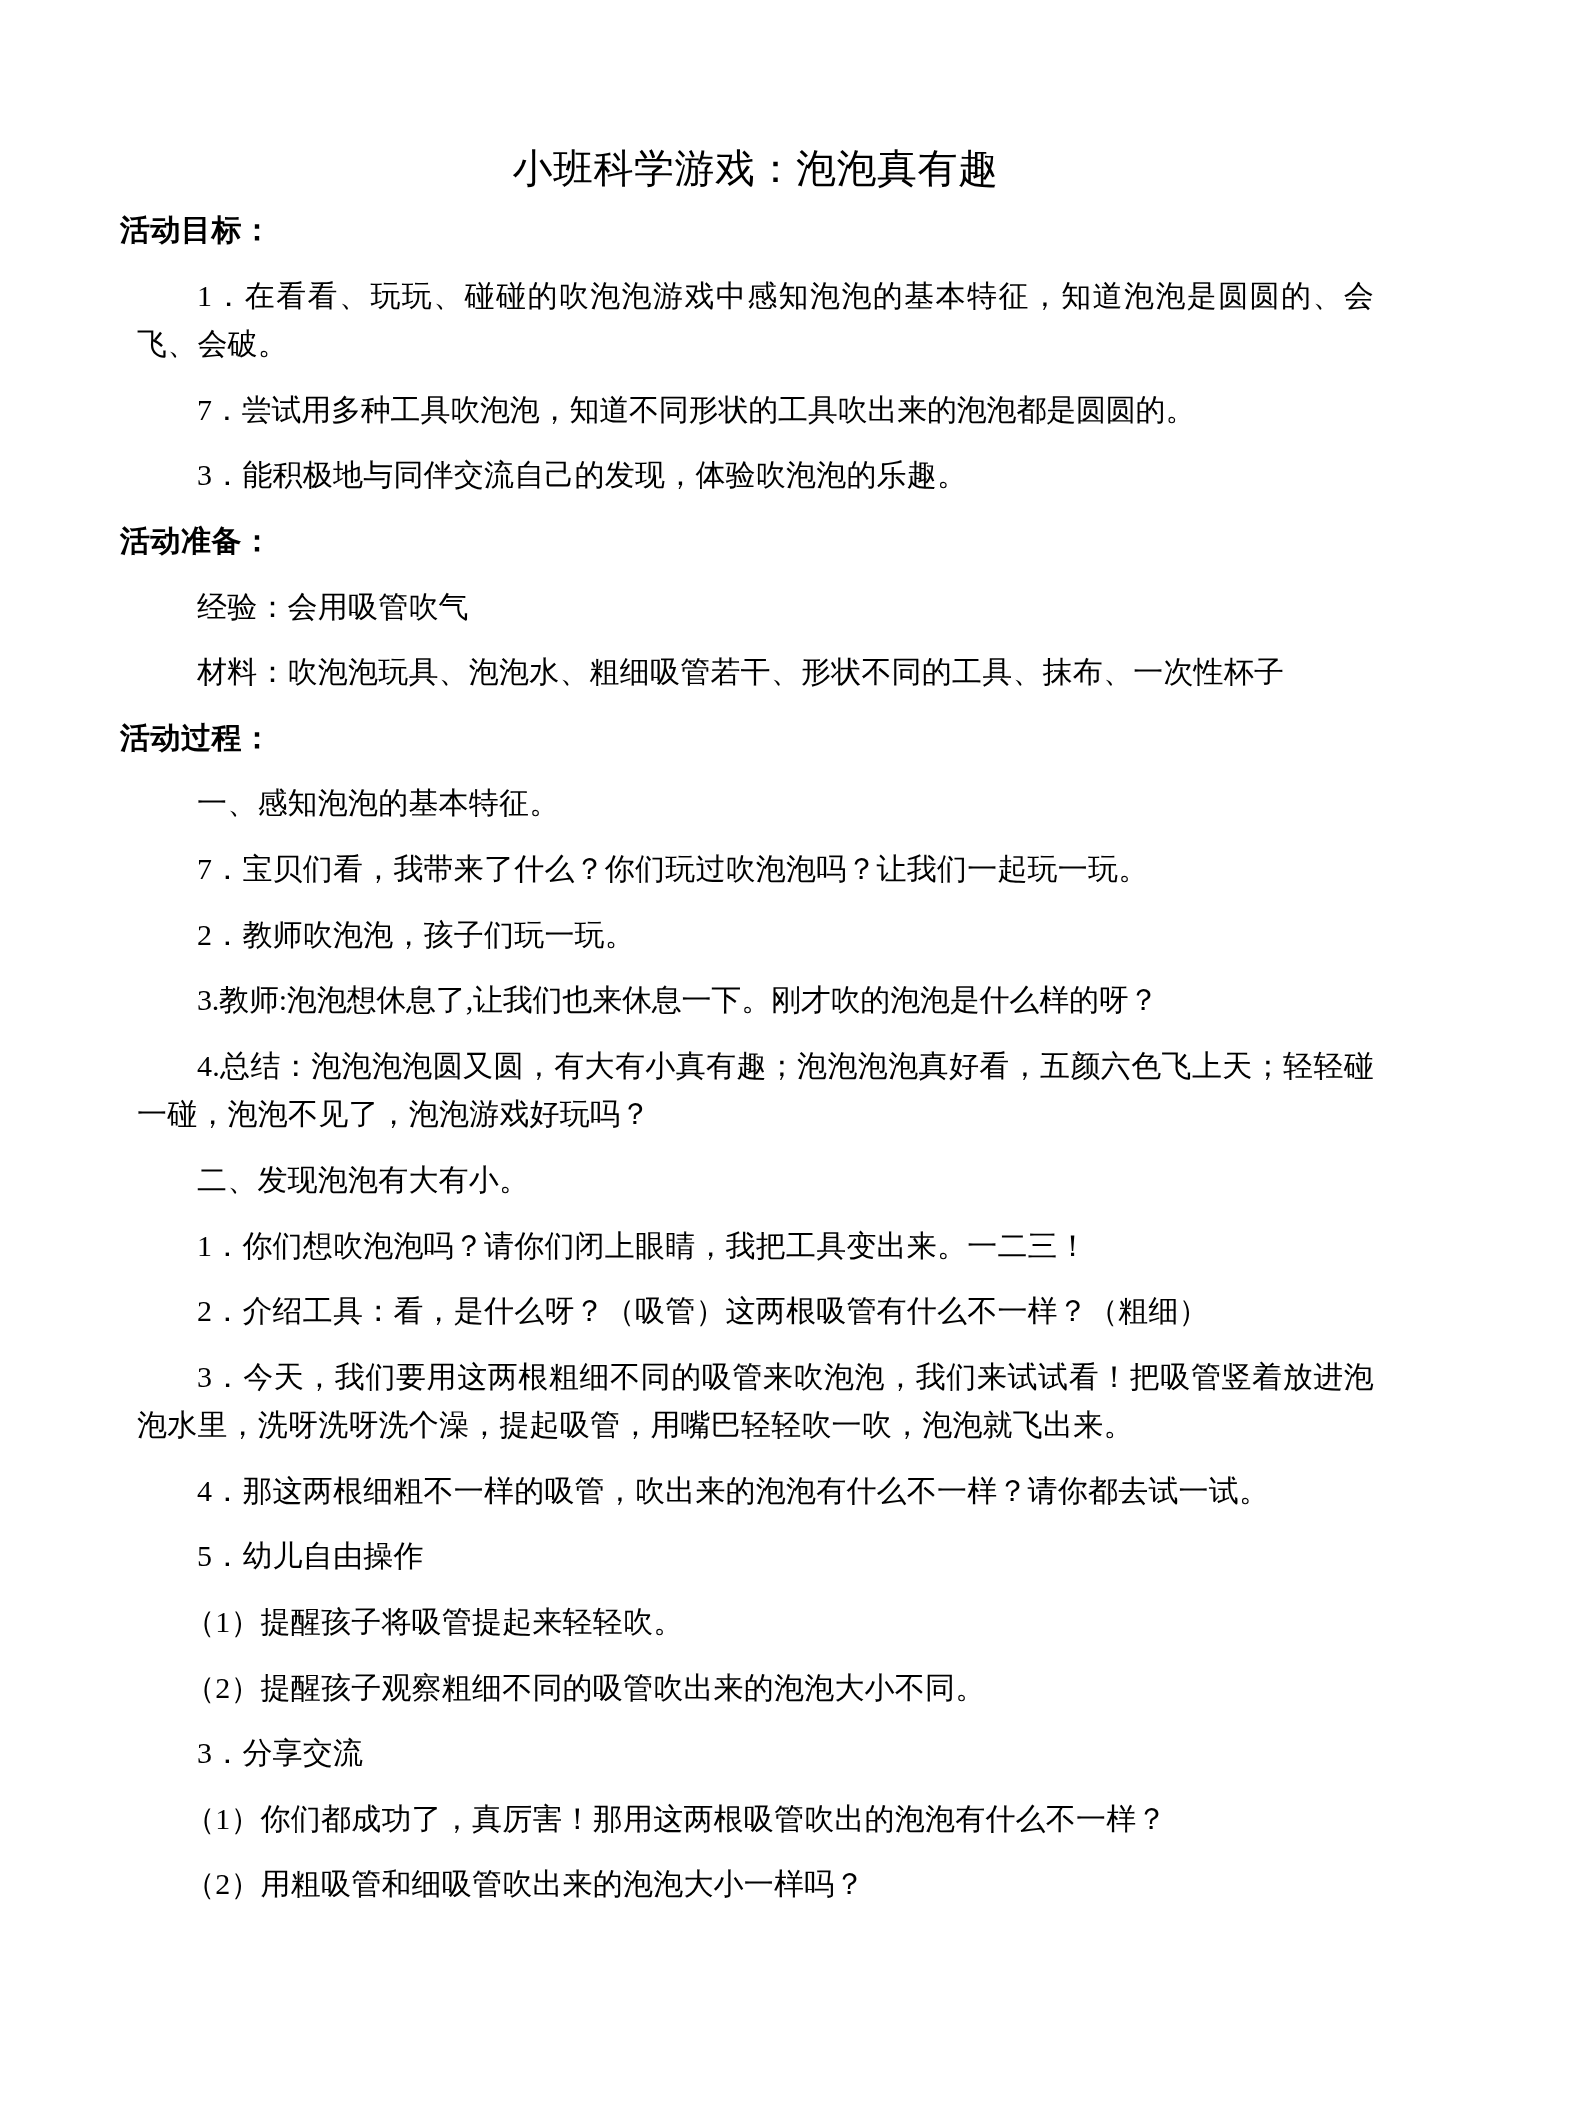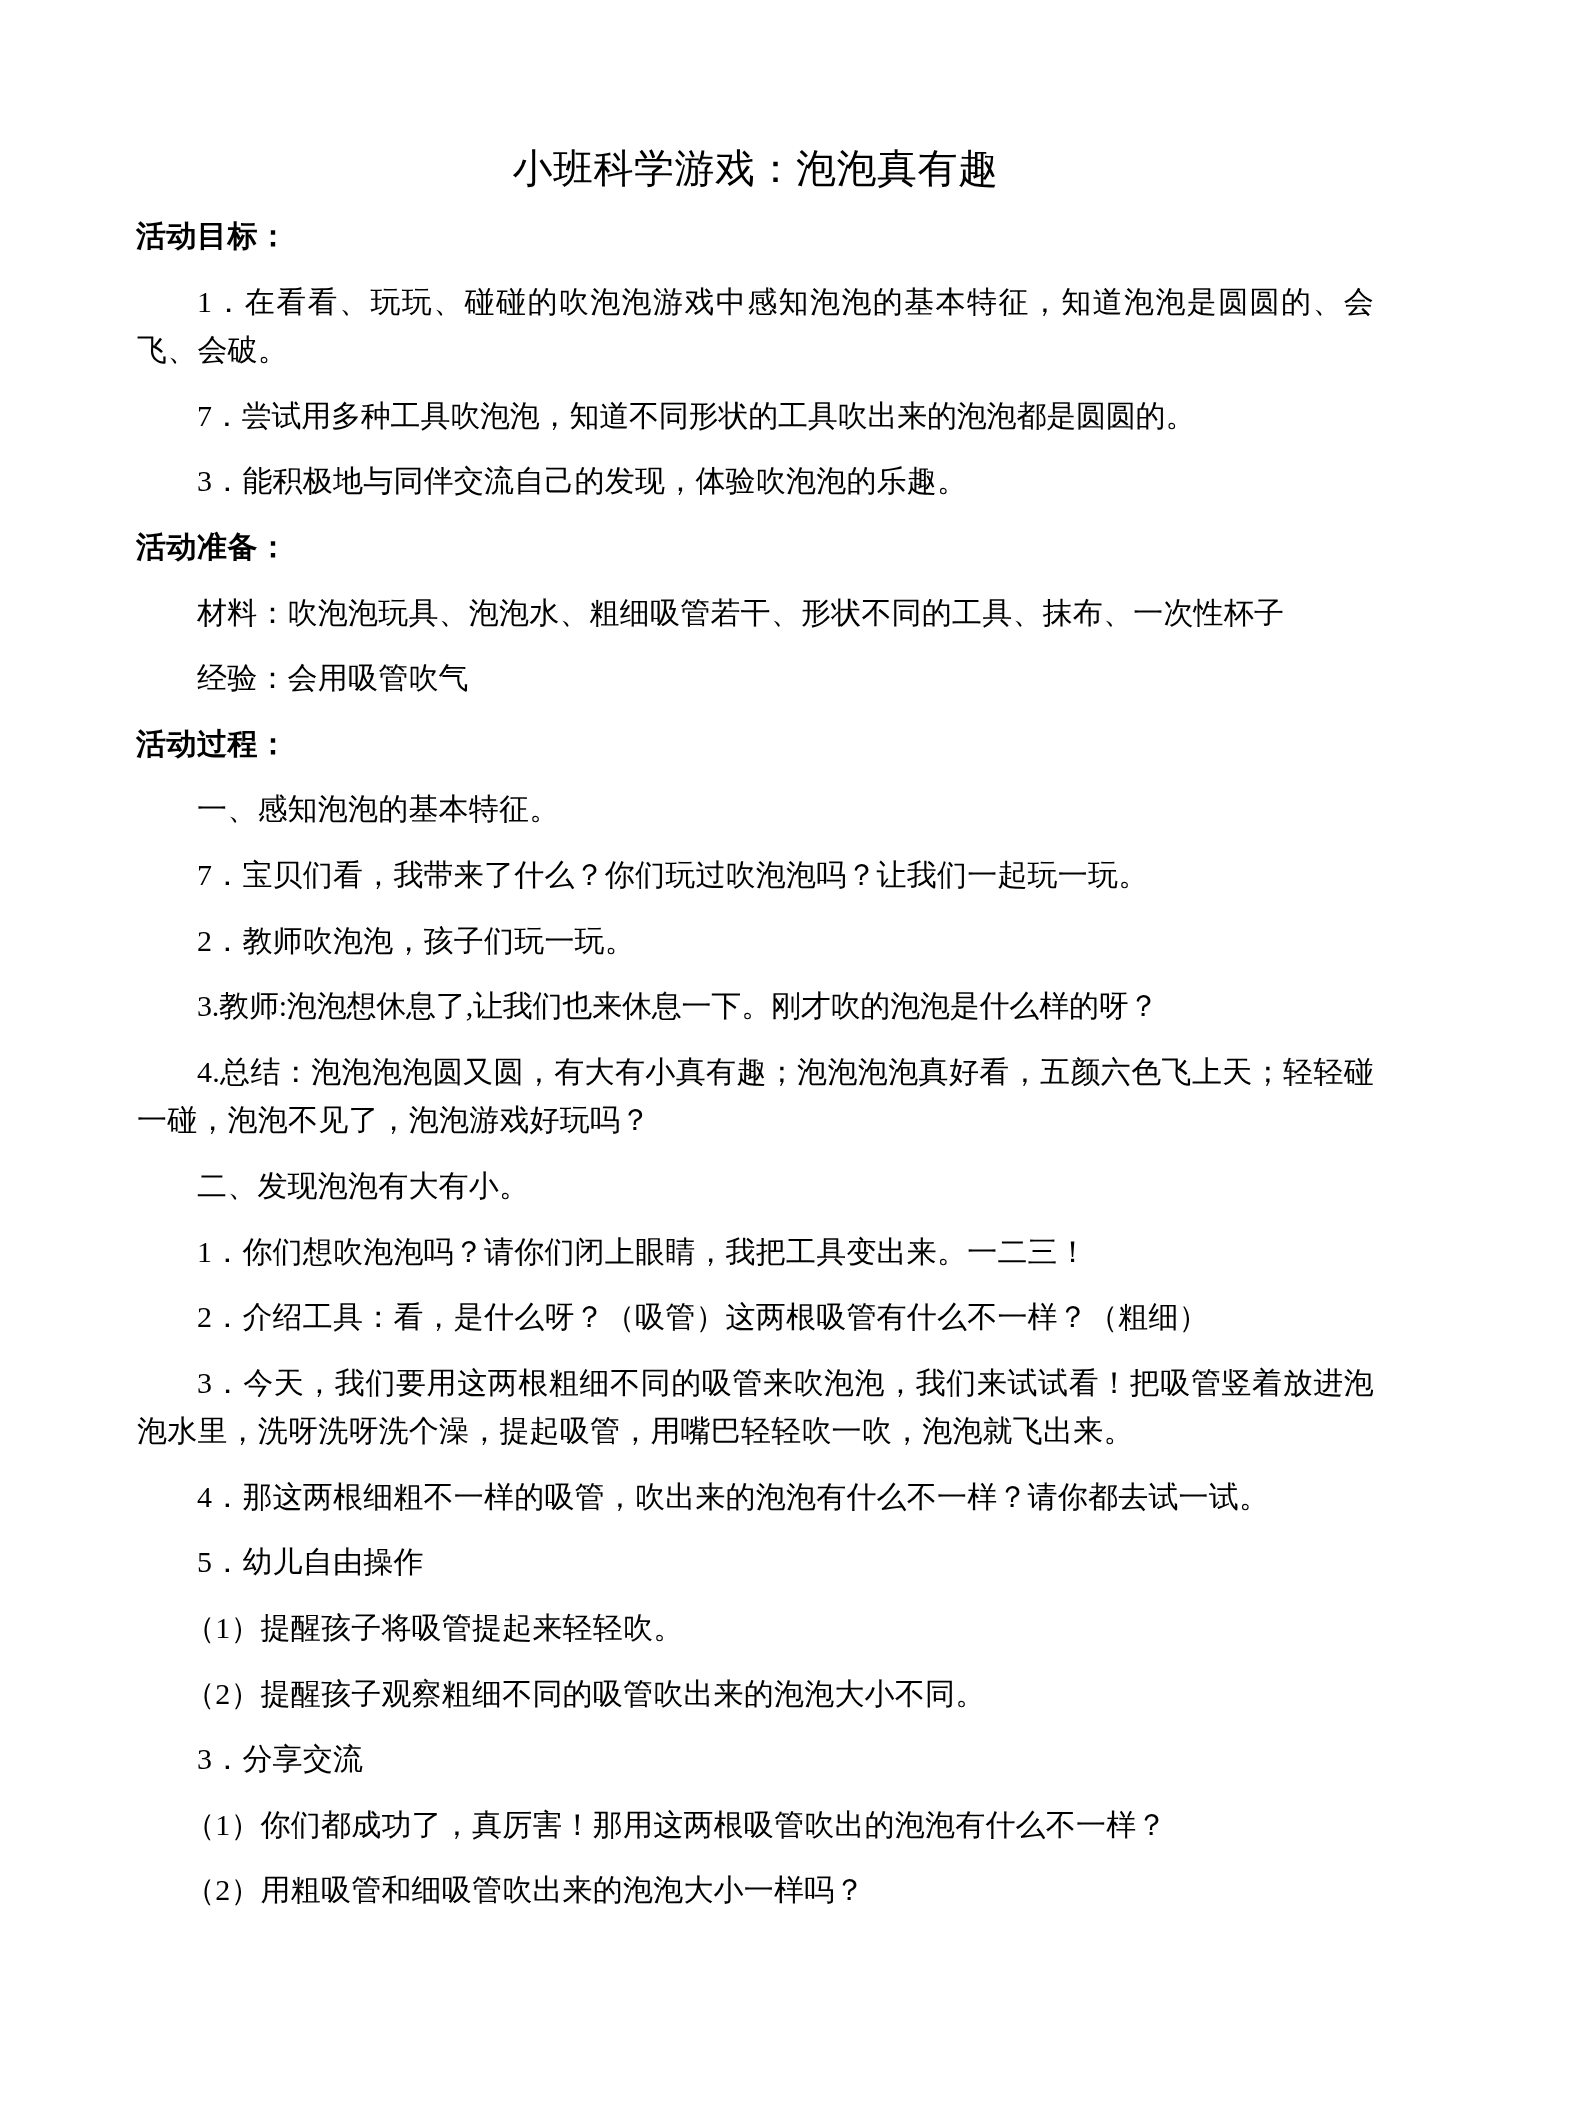--- a/index.html
+++ b/index.html
@@ -26,21 +26,21 @@
     font-size: 40px;
     line-height: 1.35;
     font-weight: normal;
     margin: 46px 0 10px 0;
     letter-spacing: 0.5px;
   }
   .section-heading {
     font-size: 30px;
     font-weight: bold;
     line-height: 1.62;
-    margin: 16px;
+    margin: 0;
     text-indent: 0;
     letter-spacing: 0.5px;
   }
   .para {
     font-size: 30px;
     line-height: 1.62;
     margin: 17px;
     text-indent: 2em;
     text-align: justify;
     text-justify: inter-ideograph;
@@ -59,22 +59,22 @@
 <div class="page">
 
   <h1 class="doc-title">小班科学游戏：泡泡真有趣</h1>
 
   <p class="section-heading">活动目标：</p>
   <p class="para">1．在看看、玩玩、碰碰的吹泡泡游戏中感知泡泡的基本特征，知道泡泡是圆圆的、会飞、会破。</p>
   <p class="para tight">7．尝试用多种工具吹泡泡，知道不同形状的工具吹出来的泡泡都是圆圆的。</p>
   <p class="para">3．能积极地与同伴交流自己的发现，体验吹泡泡的乐趣。</p>
 
   <p class="section-heading">活动准备：</p>
+  <p class="para">经验：会用吸管吹气</p>
   <p class="para">材料：吹泡泡玩具、泡泡水、粗细吸管若干、形状不同的工具、抹布、一次性杯子</p>
-  <p class="para">经验：会用吸管吹气</p>
 
   <p class="section-heading">活动过程：</p>
 
   <p class="para">一、感知泡泡的基本特征。</p>
   <p class="para">7．宝贝们看，我带来了什么？你们玩过吹泡泡吗？让我们一起玩一玩。</p>
   <p class="para">2．教师吹泡泡，孩子们玩一玩。</p>
   <p class="para tight">3.教师:泡泡想休息了,让我们也来休息一下。刚才吹的泡泡是什么样的呀？</p>
   <p class="para">4.总结：泡泡泡泡圆又圆，有大有小真有趣；泡泡泡泡真好看，五颜六色飞上天；轻轻碰一碰，泡泡不见了，泡泡游戏好玩吗？</p>
 
   <p class="para">二、发现泡泡有大有小。</p>

